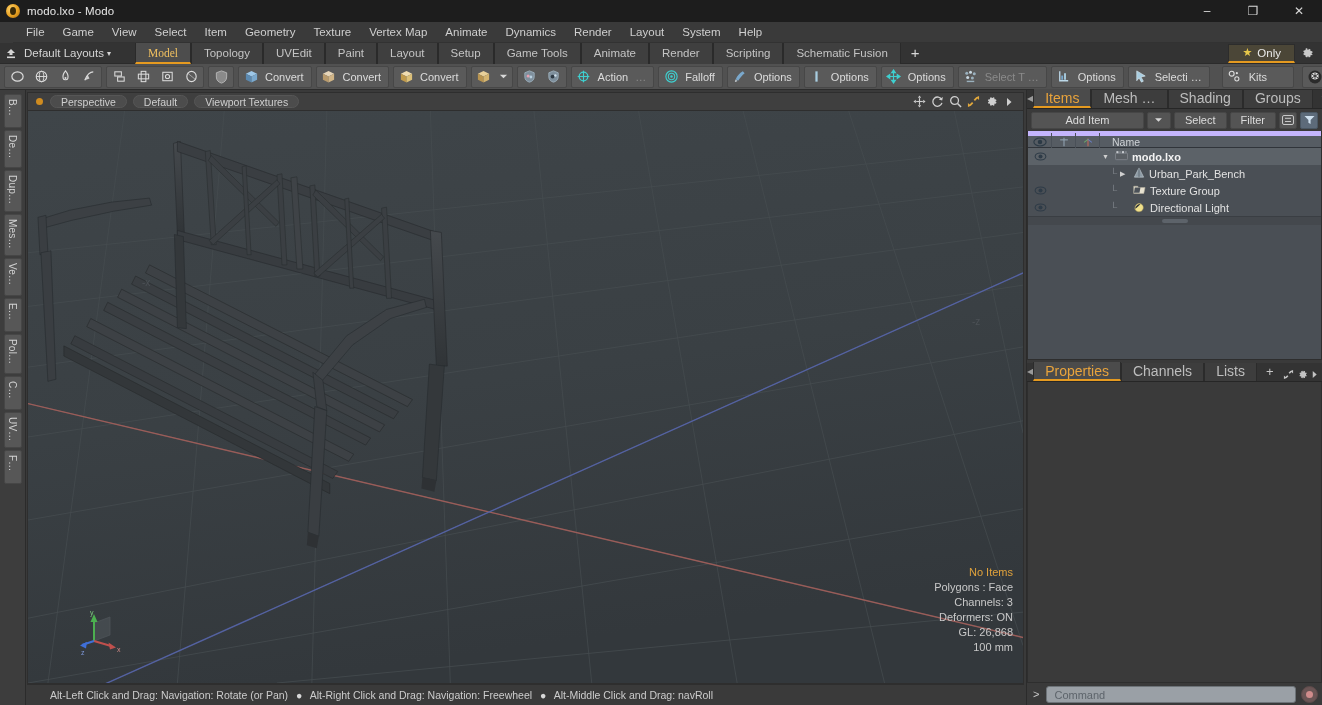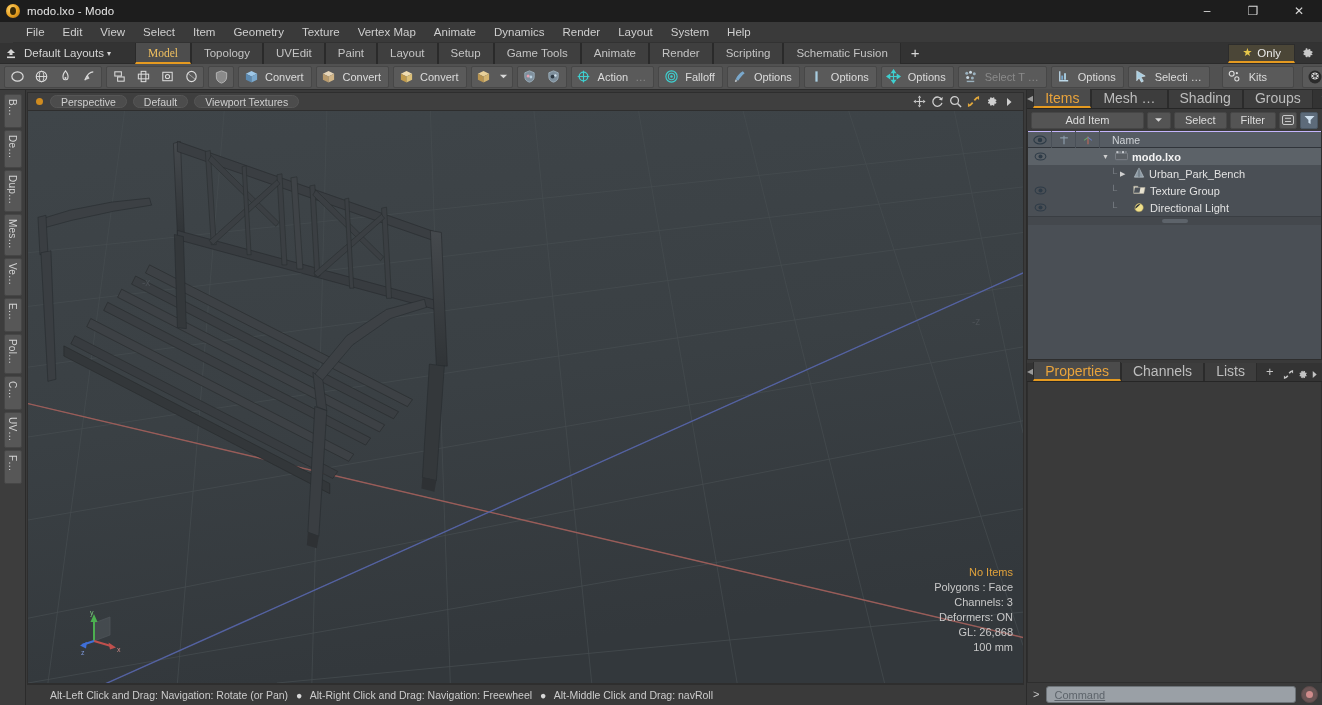--- a/index.html
+++ b/index.html
@@ -94,21 +94,21 @@
   .ptabicon{ color:#c2c2c2; font-size:11px; display:flex; align-items:center;}
 
   .addrow{ height:22px; display:flex; align-items:center; background:#3a3a3a; padding:2px 4px; gap:3px;}
   .btn-flat{ height:17px; line-height:16px; background:#545454; border:1px solid #464646; border-radius:2px;
              color:#dcdcdc; font-size:11px; display:flex; align-items:center; justify-content:center; padding:0 10px; white-space:nowrap;}
   .btn-add{ flex:1 1 auto;}
   .btn-caret{ width:24px; padding:0; }
   .icon-btn{ width:18px;height:17px; background:#545454; border:1px solid #464646; border-radius:2px;
              display:flex;align-items:center;justify-content:center;}
 
-  .listhead{ height:17px; display:flex; align-items:center; background:#565c63; border-top:1px solid #c4b5fd;
+  .listhead{ height:17px; display:flex; align-items:center; background:#565c63; border-top:5px solid #c4b5fd;
              border-bottom:1px solid #30343a; font-size:10.5px; color:#d4d4d4;}
   .lh-col{ width:24px; display:flex; align-items:center; justify-content:center; height:17px; border-right:1px solid #4a5058;}
   .lh-name{ padding-left:12px; color:#cfd3d7;}
   .trow{ height:17px; display:flex; align-items:center; font-size:11px; color:#e2e2e2;}
   .trow.sel{ background:#5c6268;}
   .trow .c{ width:24px; height:17px; display:flex; align-items:center; justify-content:center;}
   .trow .nm{ display:flex; align-items:center; gap:4px; padding-left:4px;}
   .tree-body{ background:#4a4f55; }
   .treepanel{ background:#4a4f55; border:1px solid #2e2e2e; border-top:none; flex:0 0 229px; display:flex; flex-direction:column; overflow:hidden;}
   .tree-fill{ flex:1 1 auto; background:#4a4f55;}
@@ -138,21 +138,21 @@
     <div class="tb-title">modo.lxo - Modo</div>
     <div class="tb-buttons">
       <div class="tb-btn">–</div>
       <div class="tb-btn">❐</div>
       <div class="tb-btn close">✕</div>
     </div>
   </div>
 
   <div class="menubar">
     <div class="menu-item">File</div>
-    <div class="menu-item">Edit</div>
+    <div class="menu-item">Game</div>
     <div class="menu-item">View</div>
     <div class="menu-item">Select</div>
     <div class="menu-item">Item</div>
     <div class="menu-item">Geometry</div>
     <div class="menu-item">Texture</div>
     <div class="menu-item">Vertex Map</div>
     <div class="menu-item">Animate</div>
     <div class="menu-item">Dynamics</div>
     <div class="menu-item">Render</div>
     <div class="menu-item">Layout</div>
@@ -840,20 +840,20 @@
                 <path d="M2 1 L6.5 5 L2 9 Z" fill="#c2c2c2"></path>
               </svg>
             </div>
         </div>
       </div>
 
       <div class="propspace"></div>
 
       <div class="cmdbar">
         <div class="cmd-gt">&gt;</div>
-        <div class="cmd-input" placeholder="Command"><span style="color:#5d646b;text-decoration:underline;">Command</span></div>
+        <div class="cmd-input" placeholder="Command"><span style="color:#5d646b;">Command</span></div>
         <div class="cmd-rec">
             <i></i>
           </div>
       </div>
     </div>
   </div>
 </div>
 
 </body></html>

